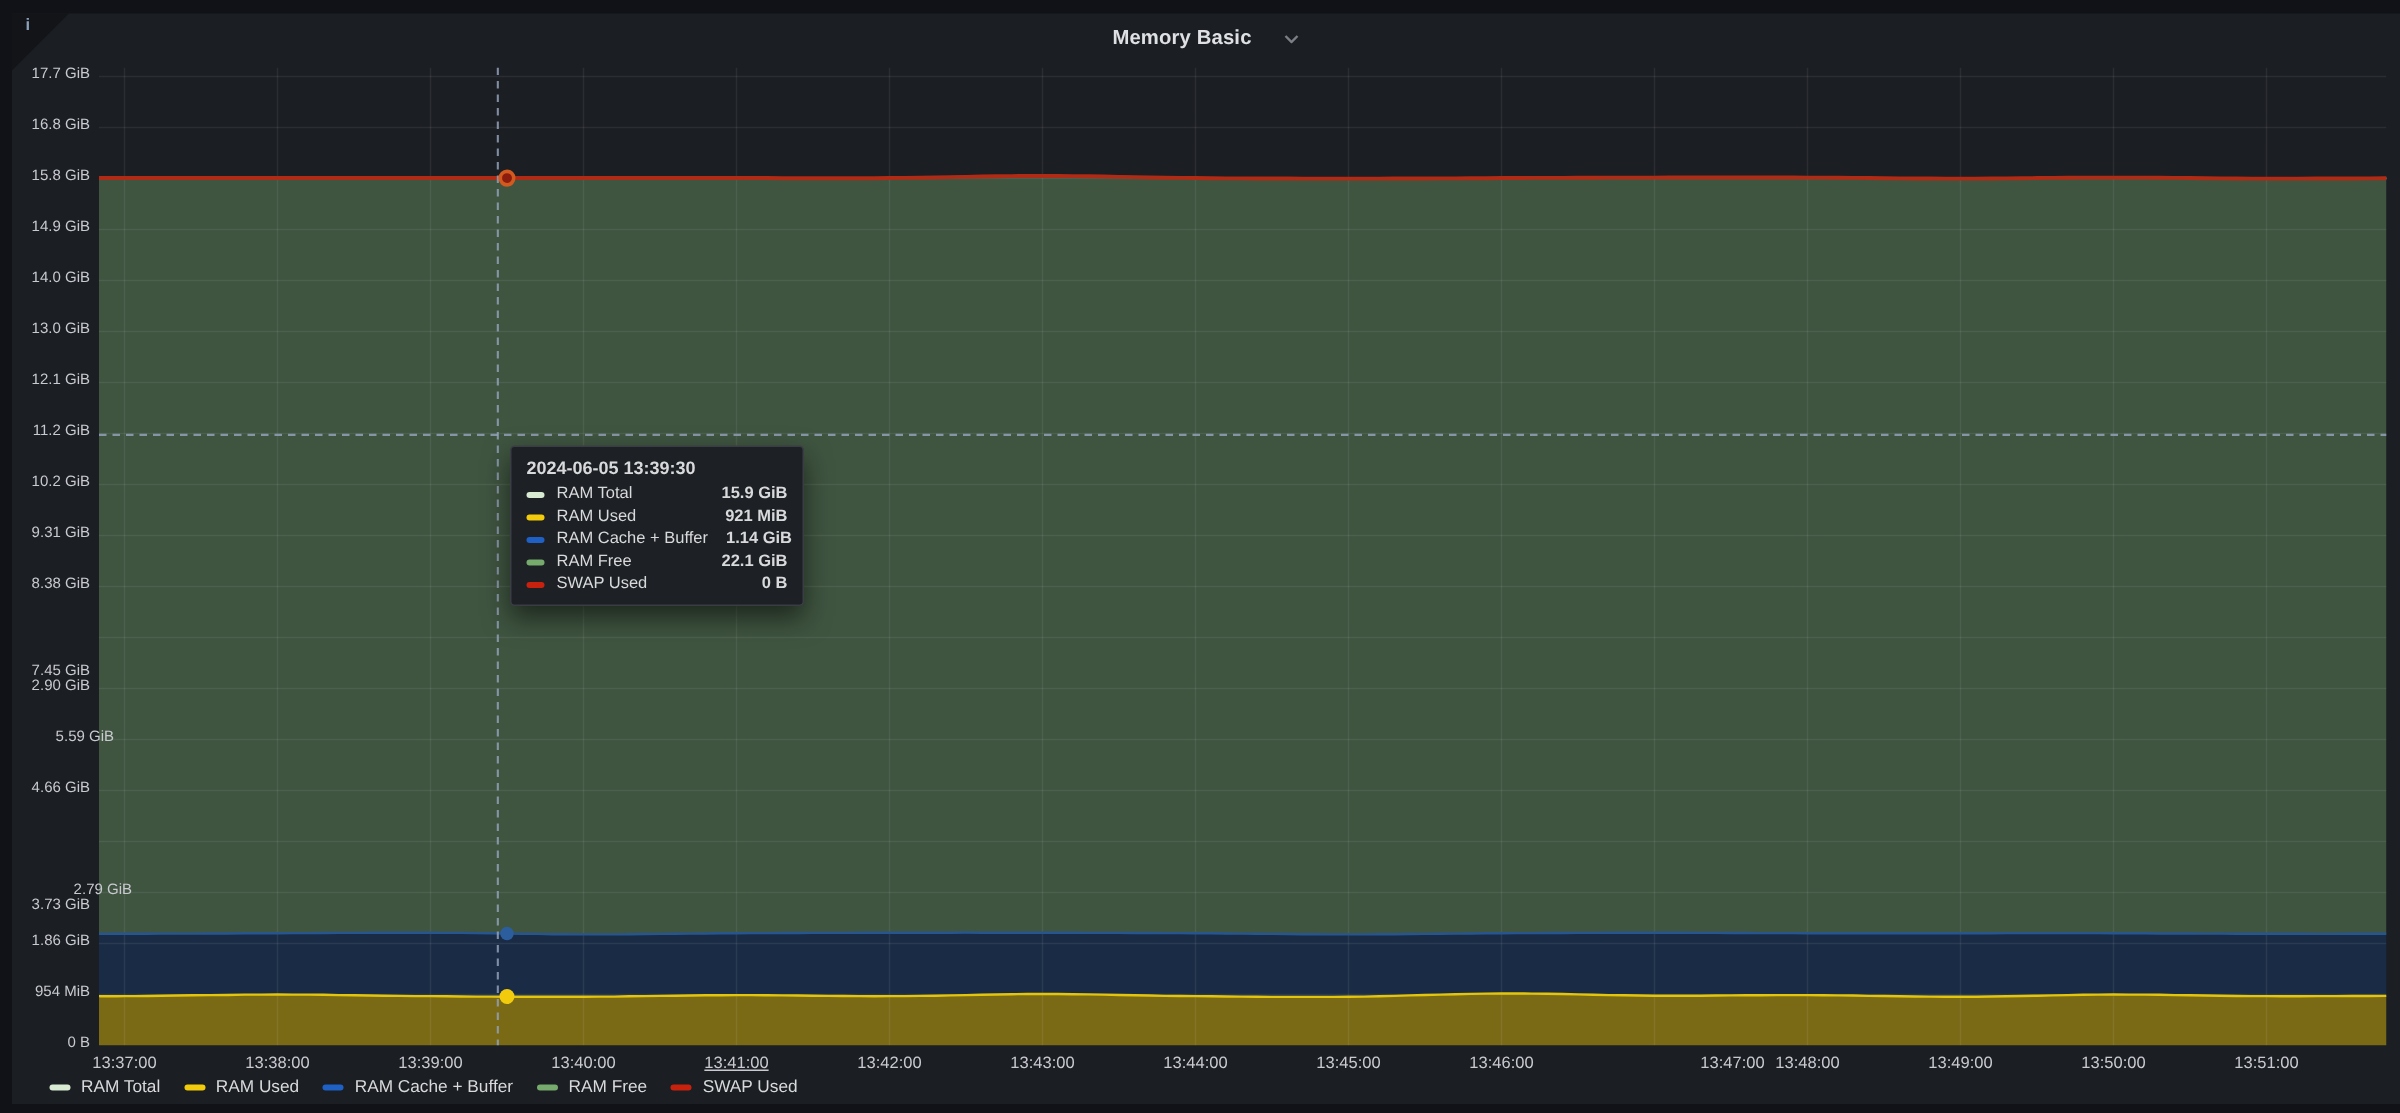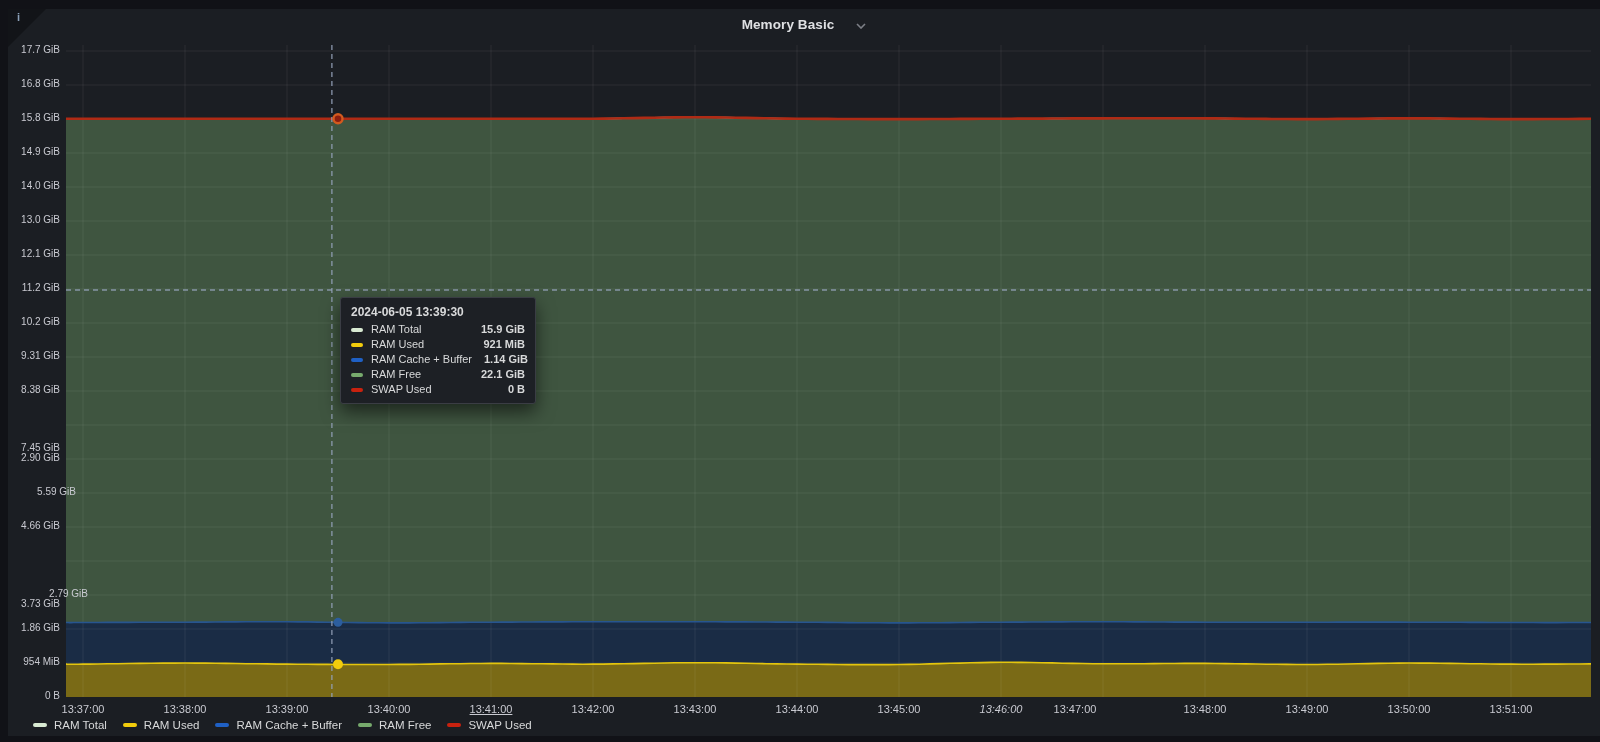--- a/index.html
+++ b/index.html
@@ -81,22 +81,22 @@
 <div id="xaxis">
     <div class="xlab" style="left: 38px;">13:37:00</div>
     <div class="xlab" style="left: 140px;">13:38:00</div>
     <div class="xlab" style="left: 242px;">13:39:00</div>
     <div class="xlab" style="left: 344px;">13:40:00</div>
     <div class="xlab" style="left: 446px; text-decoration: underline;">13:41:00</div>
     <div class="xlab" style="left: 548px;">13:42:00</div>
     <div class="xlab" style="left: 650px;">13:43:00</div>
     <div class="xlab" style="left: 752px;">13:44:00</div>
     <div class="xlab" style="left: 854px;">13:45:00</div>
-    <div class="xlab" style="left: 956px; font-style: italic;">13:46:00</div>
-    <div class="xlab" style="left: 1030px;">13:47:00</div>
+    <div class="xlab" style="left: 956px;">13:46:00</div>
+    <div class="xlab" style="left: 1110px;">13:47:00</div>
     <div class="xlab" style="left: 1160px;">13:48:00</div>
     <div class="xlab" style="left: 1262px;">13:49:00</div>
     <div class="xlab" style="left: 1364px;">13:50:00</div>
     <div class="xlab" style="left: 1466px;">13:51:00</div>
   </div>
 
 <svg id="plot" width="1525" height="652" viewBox="0 0 1525 652">
     <path d="M0.0 619.1 L0.6 619.1 L1.0 619.2 L1.2 619.2 L1.5 619.2 L2.1 619.2 L3.3 619.2 L5.1 619.2 L7.9 619.2 L11.8 619.2 L17.0 619.1 L17.0 619.1 L23.8 619.1 L32.0 619.0 L41.4 618.8 L51.7 618.7 L62.7 618.5 L74.1 618.4 L85.7 618.3 L97.2 618.1 L108.4 618.1 L119.0 618.0 L119.0 618.0 L129.2 618.1 L139.4 618.1 L149.6 618.2 L159.8 618.4 L170.0 618.5 L180.2 618.7 L190.4 618.8 L200.6 618.9 L210.8 619.1 L221.0 619.1 L221.0 619.1 L231.2 619.2 L241.4 619.3 L251.6 619.4 L261.8 619.4 L272.0 619.5 L282.2 619.5 L292.4 619.5 L302.6 619.5 L312.8 619.5 L323.0 619.5 L323.0 619.5 L333.2 619.4 L343.4 619.4 L353.6 619.2 L363.8 619.1 L374.0 618.9 L384.2 618.8 L394.4 618.7 L404.6 618.5 L414.8 618.5 L425.0 618.4 L425.0 618.4 L435.2 618.4 L445.4 618.5 L455.6 618.6 L465.8 618.7 L476.0 618.8 L486.2 618.9 L496.4 619.0 L506.6 619.1 L516.8 619.2 L527.0 619.1 L527.0 619.1 L537.2 619.1 L547.4 618.9 L557.6 618.8 L567.8 618.6 L578.0 618.4 L588.2 618.2 L598.4 618.0 L608.6 617.8 L618.8 617.7 L629.0 617.7 L629.0 617.7 L639.2 617.7 L649.4 617.8 L659.6 617.9 L669.8 618.1 L680.0 618.3 L690.2 618.5 L700.4 618.7 L710.6 618.9 L720.8 619.0 L731.0 619.1 L731.0 619.1 L741.2 619.2 L751.4 619.3 L761.6 619.4 L771.8 619.5 L782.0 619.6 L792.2 619.6 L802.4 619.6 L812.6 619.6 L822.8 619.6 L833.0 619.5 L833.0 619.5 L843.2 619.4 L853.4 619.2 L863.6 618.9 L873.8 618.6 L884.0 618.3 L894.2 618.1 L904.4 617.8 L914.6 617.6 L924.8 617.4 L935.0 617.3 L935.0 617.3 L945.2 617.3 L955.4 617.4 L965.6 617.5 L975.8 617.7 L986.0 617.9 L996.2 618.2 L1006.4 618.4 L1016.6 618.5 L1026.8 618.7 L1037.0 618.8 L1037.0 618.8 L1047.2 618.8 L1057.4 618.8 L1067.6 618.8 L1077.8 618.7 L1088.0 618.6 L1098.2 618.5 L1108.4 618.5 L1118.6 618.4 L1128.8 618.4 L1139.0 618.4 L1139.0 618.4 L1149.2 618.5 L1159.4 618.6 L1169.6 618.7 L1179.8 618.9 L1190.0 619.0 L1200.2 619.2 L1210.4 619.3 L1220.6 619.4 L1230.8 619.5 L1241.0 619.5 L1241.0 619.5 L1251.2 619.5 L1261.4 619.3 L1271.6 619.2 L1281.8 619.0 L1292.0 618.8 L1302.2 618.6 L1312.4 618.4 L1322.6 618.2 L1332.8 618.1 L1343.0 618.0 L1343.0 618.0 L1353.2 618.1 L1363.4 618.1 L1373.6 618.2 L1383.8 618.4 L1394.0 618.5 L1404.2 618.7 L1414.4 618.8 L1424.6 619.0 L1434.8 619.1 L1445.0 619.1 L1445.0 619.1 L1455.7 619.2 L1467.0 619.2 L1478.8 619.1 L1490.7 619.1 L1502.4 619.0 L1513.5 619.0 L1523.9 618.9 L1525.0 618.9 L1525 652 L0 652 Z" fill="#7A6A16"></path>
     <path d="M0.0 577.5 L0.6 577.5 L1.0 577.5 L1.2 577.5 L1.5 577.5 L2.1 577.5 L3.3 577.6 L5.1 577.6 L7.9 577.5 L11.8 577.5 L17.0 577.5 L17.0 577.5 L23.8 577.5 L32.0 577.5 L41.4 577.4 L51.7 577.4 L62.7 577.4 L74.1 577.3 L85.7 577.3 L97.2 577.2 L108.4 577.2 L119.0 577.2 L119.0 577.2 L129.2 577.1 L139.4 577.1 L149.6 577.0 L159.8 576.9 L170.0 576.9 L180.2 576.8 L190.4 576.8 L200.6 576.8 L210.8 576.8 L221.0 576.8 L221.0 576.8 L231.2 576.9 L241.4 576.9 L251.6 577.1 L261.8 577.2 L272.0 577.4 L282.2 577.5 L292.4 577.6 L302.6 577.8 L312.8 577.8 L323.0 577.9 L323.0 577.9 L333.2 577.9 L343.4 577.9 L353.6 577.8 L363.8 577.7 L374.0 577.6 L384.2 577.5 L394.4 577.4 L404.6 577.3 L414.8 577.2 L425.0 577.2 L425.0 577.2 L435.2 577.1 L445.4 577.1 L455.6 577.0 L465.8 577.0 L476.0 576.9 L486.2 576.9 L496.4 576.9 L506.6 576.8 L516.8 576.8 L527.0 576.8 L527.0 576.8 L537.2 576.8 L547.4 576.8 L557.6 576.8 L567.8 576.8 L578.0 576.7 L588.2 576.8 L598.4 576.8 L608.6 576.8 L618.8 576.8 L629.0 576.8 L629.0 576.8 L639.2 576.8 L649.4 576.8 L659.6 576.9 L669.8 576.9 L680.0 576.9 L690.2 577.0 L700.4 577.0 L710.6 577.1 L720.8 577.1 L731.0 577.2 L731.0 577.2 L741.2 577.2 L751.4 577.3 L761.6 577.4 L771.8 577.5 L782.0 577.6 L792.2 577.7 L802.4 577.8 L812.6 577.8 L822.8 577.9 L833.0 577.9 L833.0 577.9 L843.2 577.9 L853.4 577.8 L863.6 577.8 L873.8 577.7 L884.0 577.6 L894.2 577.5 L904.4 577.4 L914.6 577.3 L924.8 577.2 L935.0 577.2 L935.0 577.2 L945.2 577.1 L955.4 577.1 L965.6 577.0 L975.8 577.0 L986.0 576.9 L996.2 576.9 L1006.4 576.8 L1016.6 576.8 L1026.8 576.8 L1037.0 576.8 L1037.0 576.8 L1047.2 576.8 L1057.4 576.8 L1067.6 576.9 L1077.8 576.9 L1088.0 577.0 L1098.2 577.0 L1108.4 577.1 L1118.6 577.1 L1128.8 577.1 L1139.0 577.2 L1139.0 577.2 L1149.2 577.2 L1159.4 577.2 L1169.6 577.2 L1179.8 577.2 L1190.0 577.2 L1200.2 577.2 L1210.4 577.2 L1220.6 577.2 L1230.8 577.2 L1241.0 577.2 L1241.0 577.2 L1251.2 577.2 L1261.4 577.2 L1271.6 577.1 L1281.8 577.1 L1292.0 577.1 L1302.2 577.1 L1312.4 577.1 L1322.6 577.1 L1332.8 577.1 L1343.0 577.2 L1343.0 577.2 L1353.2 577.2 L1363.4 577.2 L1373.6 577.3 L1383.8 577.3 L1394.0 577.3 L1404.2 577.4 L1414.4 577.4 L1424.6 577.5 L1434.8 577.5 L1445.0 577.5 L1445.0 577.5 L1455.7 577.5 L1467.0 577.5 L1478.8 577.6 L1490.7 577.6 L1502.4 577.5 L1513.5 577.5 L1523.9 577.5 L1525.0 577.5 L1525.0 618.9 L1523.9 618.9 L1513.5 619.0 L1502.4 619.0 L1490.7 619.1 L1478.8 619.1 L1467.0 619.2 L1455.7 619.2 L1445.0 619.1 L1445.0 619.1 L1434.8 619.1 L1424.6 619.0 L1414.4 618.8 L1404.2 618.7 L1394.0 618.5 L1383.8 618.4 L1373.6 618.2 L1363.4 618.1 L1353.2 618.1 L1343.0 618.0 L1343.0 618.0 L1332.8 618.1 L1322.6 618.2 L1312.4 618.4 L1302.2 618.6 L1292.0 618.8 L1281.8 619.0 L1271.6 619.2 L1261.4 619.3 L1251.2 619.5 L1241.0 619.5 L1241.0 619.5 L1230.8 619.5 L1220.6 619.4 L1210.4 619.3 L1200.2 619.2 L1190.0 619.0 L1179.8 618.9 L1169.6 618.7 L1159.4 618.6 L1149.2 618.5 L1139.0 618.4 L1139.0 618.4 L1128.8 618.4 L1118.6 618.4 L1108.4 618.5 L1098.2 618.5 L1088.0 618.6 L1077.8 618.7 L1067.6 618.8 L1057.4 618.8 L1047.2 618.8 L1037.0 618.8 L1037.0 618.8 L1026.8 618.7 L1016.6 618.5 L1006.4 618.4 L996.2 618.2 L986.0 617.9 L975.8 617.7 L965.6 617.5 L955.4 617.4 L945.2 617.3 L935.0 617.3 L935.0 617.3 L924.8 617.4 L914.6 617.6 L904.4 617.8 L894.2 618.1 L884.0 618.3 L873.8 618.6 L863.6 618.9 L853.4 619.2 L843.2 619.4 L833.0 619.5 L833.0 619.5 L822.8 619.6 L812.6 619.6 L802.4 619.6 L792.2 619.6 L782.0 619.6 L771.8 619.5 L761.6 619.4 L751.4 619.3 L741.2 619.2 L731.0 619.1 L731.0 619.1 L720.8 619.0 L710.6 618.9 L700.4 618.7 L690.2 618.5 L680.0 618.3 L669.8 618.1 L659.6 617.9 L649.4 617.8 L639.2 617.7 L629.0 617.7 L629.0 617.7 L618.8 617.7 L608.6 617.8 L598.4 618.0 L588.2 618.2 L578.0 618.4 L567.8 618.6 L557.6 618.8 L547.4 618.9 L537.2 619.1 L527.0 619.1 L527.0 619.1 L516.8 619.2 L506.6 619.1 L496.4 619.0 L486.2 618.9 L476.0 618.8 L465.8 618.7 L455.6 618.6 L445.4 618.5 L435.2 618.4 L425.0 618.4 L425.0 618.4 L414.8 618.5 L404.6 618.5 L394.4 618.7 L384.2 618.8 L374.0 618.9 L363.8 619.1 L353.6 619.2 L343.4 619.4 L333.2 619.4 L323.0 619.5 L323.0 619.5 L312.8 619.5 L302.6 619.5 L292.4 619.5 L282.2 619.5 L272.0 619.5 L261.8 619.4 L251.6 619.4 L241.4 619.3 L231.2 619.2 L221.0 619.1 L221.0 619.1 L210.8 619.1 L200.6 618.9 L190.4 618.8 L180.2 618.7 L170.0 618.5 L159.8 618.4 L149.6 618.2 L139.4 618.1 L129.2 618.1 L119.0 618.0 L119.0 618.0 L108.4 618.1 L97.2 618.1 L85.7 618.3 L74.1 618.4 L62.7 618.5 L51.7 618.7 L41.4 618.8 L32.0 619.0 L23.8 619.1 L17.0 619.1 L17.0 619.1 L11.8 619.2 L7.9 619.2 L5.1 619.2 L3.3 619.2 L2.1 619.2 L1.5 619.2 L1.2 619.2 L1.0 619.2 L0.6 619.1 L0.0 619.1 Z" fill="#1A2C45"></path>
     <path d="M0.0 73.7 L0.6 73.7 L1.0 73.7 L1.2 73.7 L1.5 73.7 L2.1 73.7 L3.3 73.7 L5.1 73.7 L7.9 73.7 L11.8 73.7 L17.0 73.7 L17.0 73.7 L23.8 73.7 L32.0 73.7 L41.4 73.7 L51.7 73.7 L62.7 73.7 L74.1 73.7 L85.7 73.7 L97.2 73.7 L108.4 73.7 L119.0 73.7 L119.0 73.7 L129.2 73.7 L139.4 73.7 L149.6 73.7 L159.8 73.7 L170.0 73.7 L180.2 73.7 L190.4 73.7 L200.6 73.7 L210.8 73.7 L221.0 73.7 L221.0 73.7 L231.2 73.7 L241.4 73.7 L251.6 73.7 L261.8 73.7 L272.0 73.7 L282.2 73.7 L292.4 73.7 L302.6 73.7 L312.8 73.7 L323.0 73.7 L323.0 73.7 L333.2 73.7 L343.4 73.7 L353.6 73.7 L363.8 73.7 L374.0 73.7 L384.2 73.7 L394.4 73.7 L404.6 73.7 L414.8 73.7 L425.0 73.7 L425.0 73.7 L435.2 73.7 L445.4 73.7 L455.6 73.8 L465.8 73.8 L476.0 73.8 L486.2 73.8 L496.4 73.8 L506.6 73.8 L516.8 73.8 L527.0 73.7 L527.0 73.7 L537.2 73.6 L547.4 73.5 L557.6 73.3 L567.8 73.1 L578.0 72.9 L588.2 72.7 L598.4 72.5 L608.6 72.4 L618.8 72.3 L629.0 72.3 L629.0 72.3 L639.2 72.3 L649.4 72.4 L659.6 72.5 L669.8 72.7 L680.0 72.9 L690.2 73.1 L700.4 73.3 L710.6 73.5 L720.8 73.6 L731.0 73.7 L731.0 73.7 L741.2 73.8 L751.4 73.9 L761.6 73.9 L771.8 74.0 L782.0 74.0 L792.2 74.0 L802.4 74.1 L812.6 74.1 L822.8 74.1 L833.0 74.1 L833.0 74.1 L843.2 74.1 L853.4 74.1 L863.6 74.0 L873.8 74.0 L884.0 74.0 L894.2 73.9 L904.4 73.9 L914.6 73.8 L924.8 73.8 L935.0 73.7 L935.0 73.7 L945.2 73.7 L955.4 73.6 L965.6 73.6 L975.8 73.6 L986.0 73.5 L996.2 73.5 L1006.4 73.4 L1016.6 73.4 L1026.8 73.4 L1037.0 73.4 L1037.0 73.4 L1047.2 73.3 L1057.4 73.3 L1067.6 73.3 L1077.8 73.3 L1088.0 73.3 L1098.2 73.3 L1108.4 73.3 L1118.6 73.3 L1128.8 73.3 L1139.0 73.4 L1139.0 73.4 L1149.2 73.4 L1159.4 73.5 L1169.6 73.6 L1179.8 73.7 L1190.0 73.8 L1200.2 73.9 L1210.4 74.0 L1220.6 74.0 L1230.8 74.1 L1241.0 74.1 L1241.0 74.1 L1251.2 74.1 L1261.4 74.0 L1271.6 73.9 L1281.8 73.8 L1292.0 73.7 L1302.2 73.6 L1312.4 73.5 L1322.6 73.4 L1332.8 73.4 L1343.0 73.4 L1343.0 73.4 L1353.2 73.4 L1363.4 73.4 L1373.6 73.5 L1383.8 73.6 L1394.0 73.7 L1404.2 73.8 L1414.4 73.9 L1424.6 74.0 L1434.8 74.1 L1445.0 74.1 L1445.0 74.1 L1455.7 74.1 L1467.0 74.1 L1478.8 74.0 L1490.7 74.0 L1502.4 74.0 L1513.5 73.9 L1523.9 73.8 L1525.0 73.8 L1525.0 577.5 L1523.9 577.5 L1513.5 577.5 L1502.4 577.5 L1490.7 577.6 L1478.8 577.6 L1467.0 577.5 L1455.7 577.5 L1445.0 577.5 L1445.0 577.5 L1434.8 577.5 L1424.6 577.5 L1414.4 577.4 L1404.2 577.4 L1394.0 577.3 L1383.8 577.3 L1373.6 577.3 L1363.4 577.2 L1353.2 577.2 L1343.0 577.2 L1343.0 577.2 L1332.8 577.1 L1322.6 577.1 L1312.4 577.1 L1302.2 577.1 L1292.0 577.1 L1281.8 577.1 L1271.6 577.1 L1261.4 577.2 L1251.2 577.2 L1241.0 577.2 L1241.0 577.2 L1230.8 577.2 L1220.6 577.2 L1210.4 577.2 L1200.2 577.2 L1190.0 577.2 L1179.8 577.2 L1169.6 577.2 L1159.4 577.2 L1149.2 577.2 L1139.0 577.2 L1139.0 577.2 L1128.8 577.1 L1118.6 577.1 L1108.4 577.1 L1098.2 577.0 L1088.0 577.0 L1077.8 576.9 L1067.6 576.9 L1057.4 576.8 L1047.2 576.8 L1037.0 576.8 L1037.0 576.8 L1026.8 576.8 L1016.6 576.8 L1006.4 576.8 L996.2 576.9 L986.0 576.9 L975.8 577.0 L965.6 577.0 L955.4 577.1 L945.2 577.1 L935.0 577.2 L935.0 577.2 L924.8 577.2 L914.6 577.3 L904.4 577.4 L894.2 577.5 L884.0 577.6 L873.8 577.7 L863.6 577.8 L853.4 577.8 L843.2 577.9 L833.0 577.9 L833.0 577.9 L822.8 577.9 L812.6 577.8 L802.4 577.8 L792.2 577.7 L782.0 577.6 L771.8 577.5 L761.6 577.4 L751.4 577.3 L741.2 577.2 L731.0 577.2 L731.0 577.2 L720.8 577.1 L710.6 577.1 L700.4 577.0 L690.2 577.0 L680.0 576.9 L669.8 576.9 L659.6 576.9 L649.4 576.8 L639.2 576.8 L629.0 576.8 L629.0 576.8 L618.8 576.8 L608.6 576.8 L598.4 576.8 L588.2 576.8 L578.0 576.7 L567.8 576.8 L557.6 576.8 L547.4 576.8 L537.2 576.8 L527.0 576.8 L527.0 576.8 L516.8 576.8 L506.6 576.8 L496.4 576.9 L486.2 576.9 L476.0 576.9 L465.8 577.0 L455.6 577.0 L445.4 577.1 L435.2 577.1 L425.0 577.2 L425.0 577.2 L414.8 577.2 L404.6 577.3 L394.4 577.4 L384.2 577.5 L374.0 577.6 L363.8 577.7 L353.6 577.8 L343.4 577.9 L333.2 577.9 L323.0 577.9 L323.0 577.9 L312.8 577.8 L302.6 577.8 L292.4 577.6 L282.2 577.5 L272.0 577.4 L261.8 577.2 L251.6 577.1 L241.4 576.9 L231.2 576.9 L221.0 576.8 L221.0 576.8 L210.8 576.8 L200.6 576.8 L190.4 576.8 L180.2 576.8 L170.0 576.9 L159.8 576.9 L149.6 577.0 L139.4 577.1 L129.2 577.1 L119.0 577.2 L119.0 577.2 L108.4 577.2 L97.2 577.2 L85.7 577.3 L74.1 577.3 L62.7 577.4 L51.7 577.4 L41.4 577.4 L32.0 577.5 L23.8 577.5 L17.0 577.5 L17.0 577.5 L11.8 577.5 L7.9 577.5 L5.1 577.6 L3.3 577.6 L2.1 577.5 L1.5 577.5 L1.2 577.5 L1.0 577.5 L0.6 577.5 L0.0 577.5 Z" fill="#3F5540"></path>

